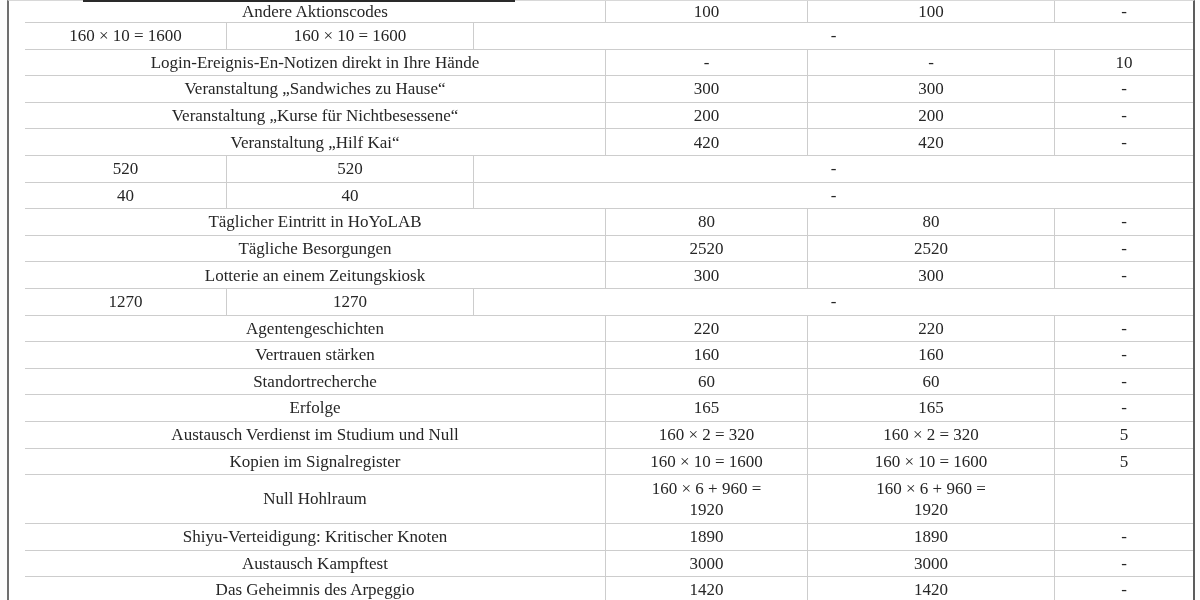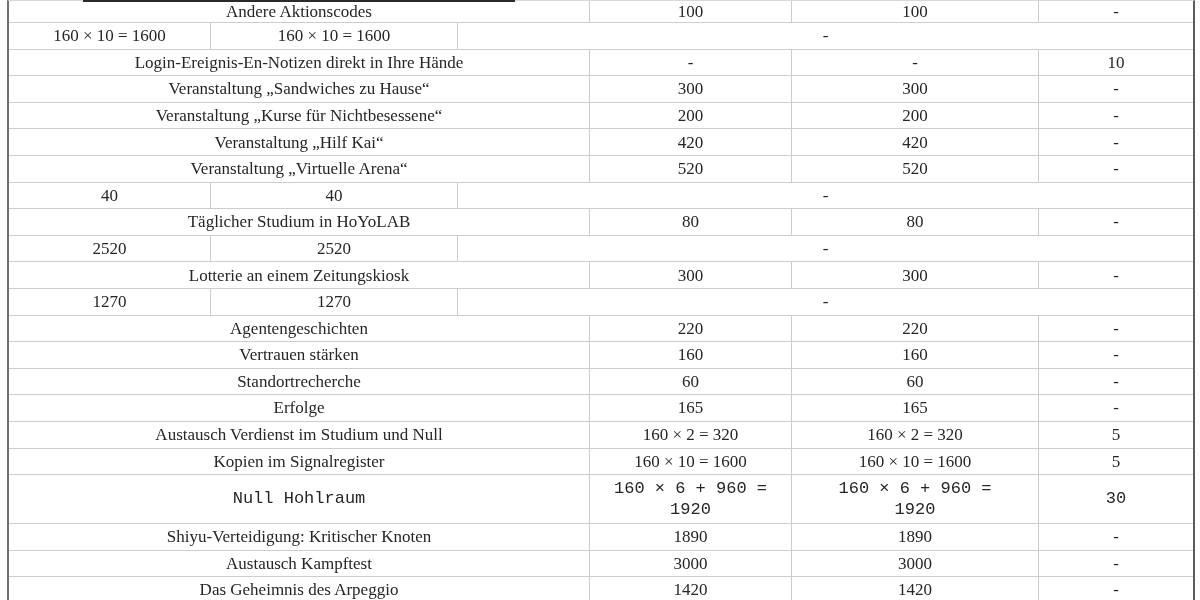--- a/index.html
+++ b/index.html
@@ -29,23 +29,24 @@
     border-right: 2px solid #5d5d5d;
     border-top: 1px solid #d8d8d8;
     background: #ffffff;
   }
   .row {
     display: flex;
     align-items: stretch;
     border-bottom: 1px solid #cdcdcd;
     height: 25.6px;
     overflow: hidden;
+    margin-left: 16px;
   }
   .row.first { height: 21px; }
-  .row.tall { height: 48px; font-family: Liberation Mono, monospace; }
+  .row.tall { height: 48px; }
   .cell {
     display: flex;
     align-items: center;
     justify-content: center;
     text-align: center;
     white-space: pre-line;
     font-size: 17px;
     line-height: 1.25;
     overflow: hidden;
   }
@@ -99,37 +100,37 @@
         <div class="cell c3">200</div>
         <div class="cell c4">-</div>
       </div>
       <div class="row">
         <div class="cell c1">Veranstaltung „Hilf Kai“</div>
         <div class="cell c2">420</div>
         <div class="cell c3">420</div>
         <div class="cell c4">-</div>
       </div>
       <div class="row">
-        <div class="cell c1">Veranstaltung „Virtuelle Arena“</div>
         <div class="cell c2">520</div>
         <div class="cell c3">520</div>
         <div class="cell c4">-</div>
       </div>
       <div class="row">
         <div class="cell c2">40</div>
         <div class="cell c3">40</div>
         <div class="cell c4">-</div>
       </div>
       <div class="row">
-        <div class="cell c1">Täglicher Studium in HoYoLAB</div>
+        <div class="cell c1">Täglicher Eintritt in HoYoLAB</div>
         <div class="cell c2">80</div>
         <div class="cell c3">80</div>
         <div class="cell c4">-</div>
       </div>
       <div class="row">
+        <div class="cell c1">Tägliche Besorgungen</div>
         <div class="cell c2">2520</div>
         <div class="cell c3">2520</div>
         <div class="cell c4">-</div>
       </div>
       <div class="row">
         <div class="cell c1">Lotterie an einem Zeitungskiosk</div>
         <div class="cell c2">300</div>
         <div class="cell c3">300</div>
         <div class="cell c4">-</div>
       </div>
@@ -173,21 +174,20 @@
         <div class="cell c2">160 × 10 = 1600</div>
         <div class="cell c3">160 × 10 = 1600</div>
         <div class="cell c4">5</div>
       </div>
       <div class="row tall">
         <div class="cell c1">Null Hohlraum</div>
         <div class="cell c2">160 × 6 + 960 =
 1920</div>
         <div class="cell c3">160 × 6 + 960 =
 1920</div>
-        <div class="cell c4">30</div>
       </div>
       <div class="row">
         <div class="cell c1">Shiyu-Verteidigung: Kritischer Knoten</div>
         <div class="cell c2">1890</div>
         <div class="cell c3">1890</div>
         <div class="cell c4">-</div>
       </div>
       <div class="row">
         <div class="cell c1">Austausch Kampftest</div>
         <div class="cell c2">3000</div>

